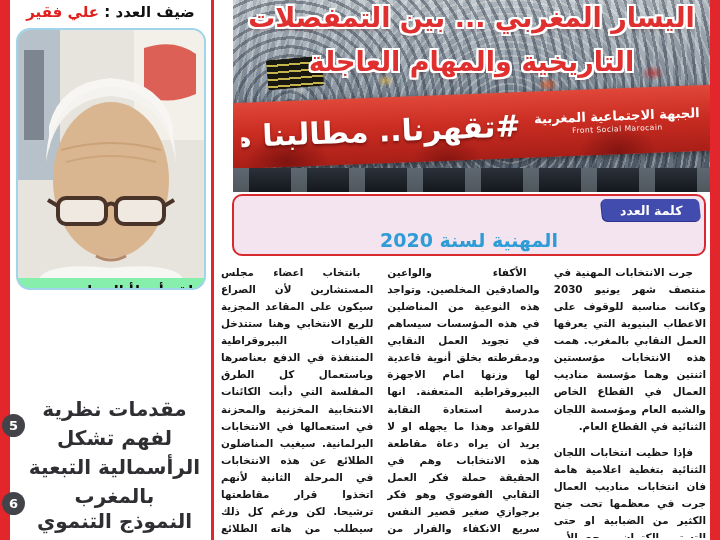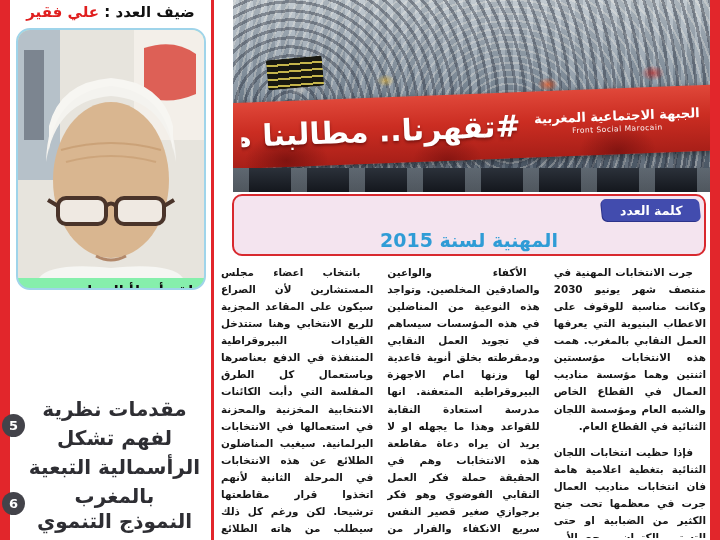--- a/index.html
+++ b/index.html
@@ -146,27 +146,29 @@
     <div class="photo-wrap">
       <div class="protest-sign"></div>
       <div class="banner">
         <div class="banner-org">
           <div class="ar">الجبهة الاجتماعية المغربية</div>
           <div class="latin">Front Social Marocain</div>
         </div>
         <div class="banner-slogan">#تقهرنا.. مطالبنا متعد</div>
       </div>
       <div class="cars"></div>
+      <div class="photo-headline l1">اليسار المغربي ... بين التمفصلات</div>
+      <div class="photo-headline l2">التاريخية والمهام العاجلة</div>
     </div>
 
     <div class="edit-box">
       <div class="edit-badge">
         <span>كلمة العدد</span>
       </div>
-      <div class="edit-title l2">المهنية لسنة 2015</div>
+      <div class="edit-title l2">المهنية لسنة 2020</div>
     </div>
 
     <div class="cols">
       <div class="col">
         <p>جرت الانتخابات المهنية في منتصف شهر يونيو 2030 وكانت مناسبة للوقوف على الاعطاب البنيوية التي يعرفها العمل النقابي بالمغرب. همت هذه الانتخابات مؤسستين اثنتين وهما مؤسسة مناديب العمال في القطاع الخاص والشبه العام ومؤسسة اللجان الثنائية في القطاع العام.</p>
         <p>فإذا حظيت انتخابات اللجان الثنائية بتغطية اعلامية هامة فان انتخابات مناديب العمال جرت في معظمها تحت جنح الكثير من الضبابية او حتى التستر والكتمان. يرجع الأمر الأول إلى توجه تاريخي للمركزيات النقابية للعمل في الوظيفة العمومية وسهولة تأطير الشغيلة بهذه القطاعات بينما تركت القطاع الخاص إما طواعية أو مكرهة ولم تسع لتأطير الطبقة العاملة بالشكل المطلوب والضروري. ناهيك على محاربة الباطرونا للعمل النقابي سواء بتجريمه او برغبتها في الاستمرار في التواجد بالقطاع الغير مهيكل قطاع الاستغلال الفاحش</p>
       </div>
       <div class="col">
         <p>الأكفاء والواعين والصادقين المخلصين. وتواجد هذه النوعية من المناضلين في هذه المؤسسات سيساهم في تجويد العمل النقابي ودمقرطته بخلق أنوية قاعدية لها وزنها امام الاجهزة البيروقراطية المتعفنة. انها مدرسة استعادة النقابة للقواعد وهذا ما يجهله او لا يريد ان يراه دعاة مقاطعة هذه الانتخابات وهم في الحقيقة حملة فكر العمل النقابي الفوضوي وهو فكر برجوازي صغير قصير النفس سريع الانكفاء والفرار من المعارك ومواجهة البيروقراطية المتعفنة في الجسم النقابي المنظم.</p>
 

